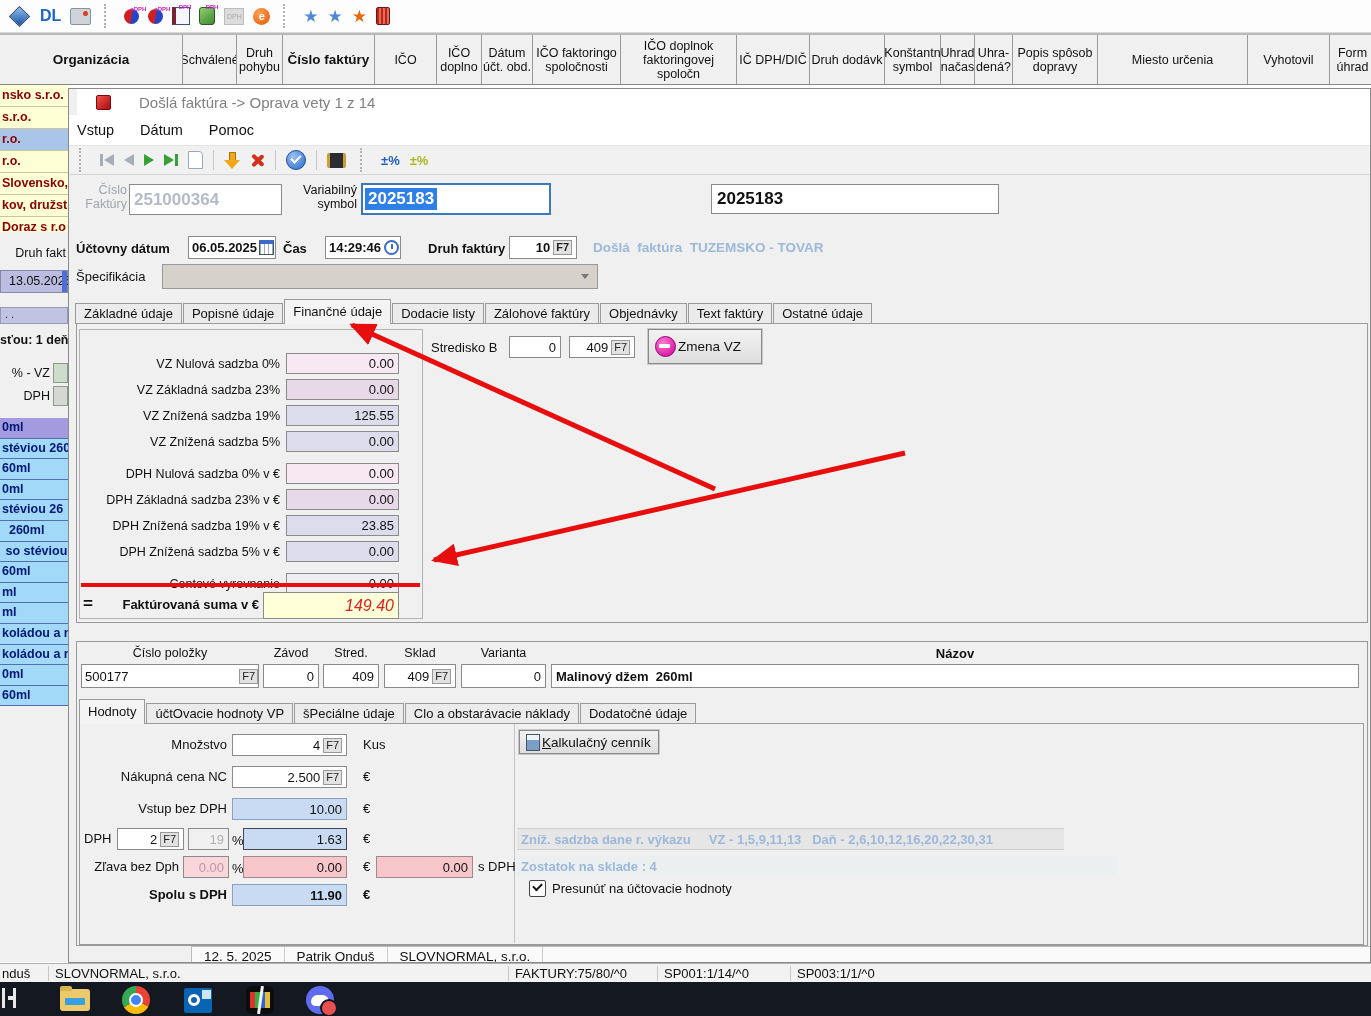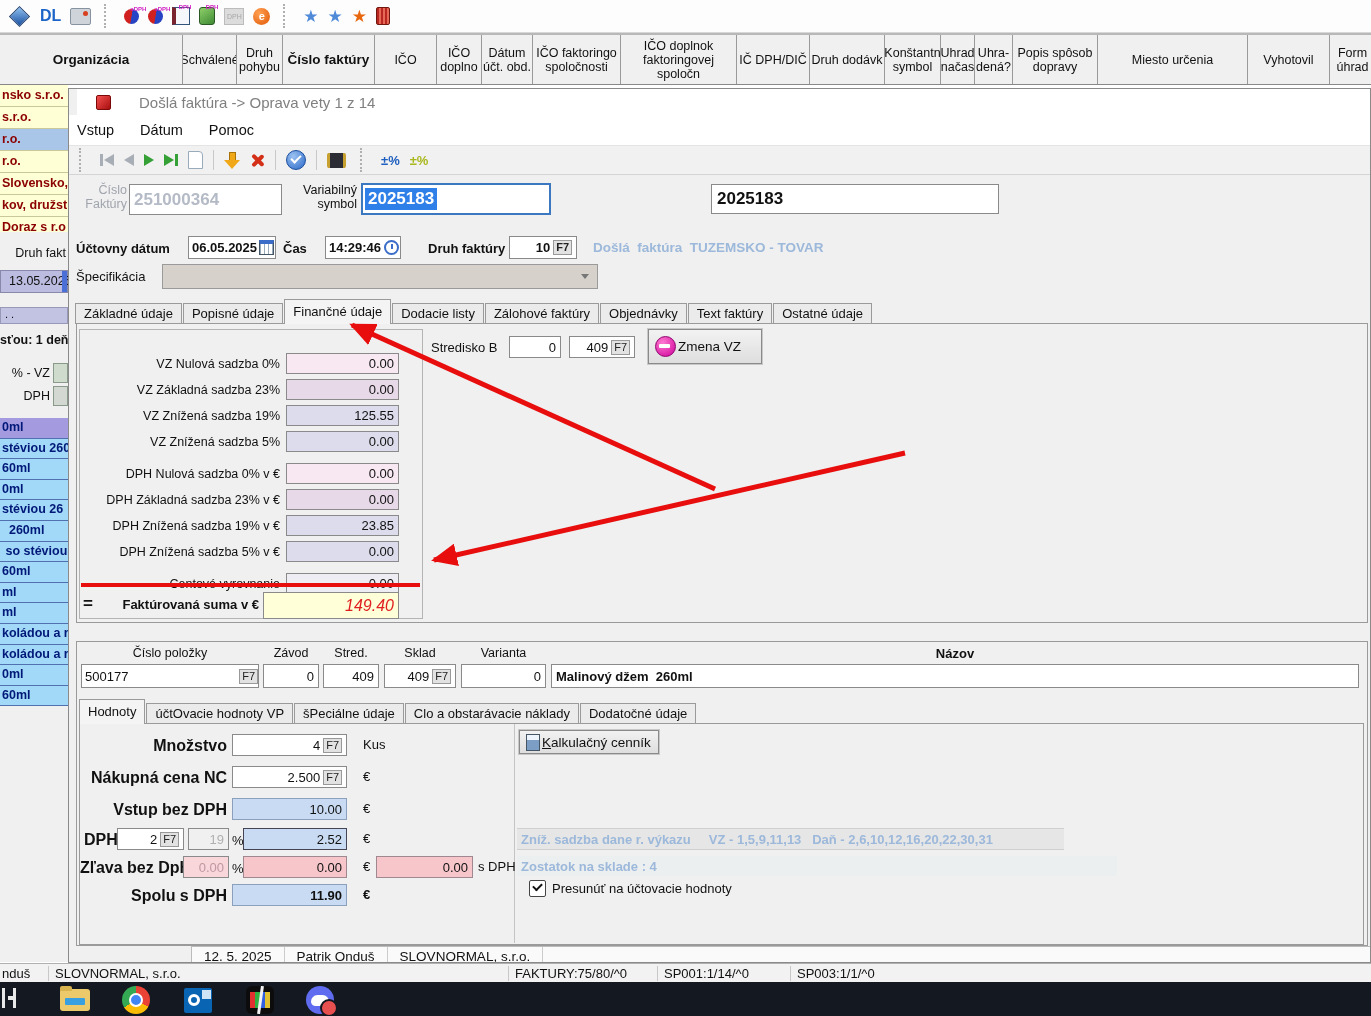--- a/index.html
+++ b/index.html
@@ -153,21 +153,21 @@
   .redline{position:absolute;background:#e80e0e;}
   .suma-fld{background:#ffffd8;color:#e02020;font-style:italic;font-size:16px;font-weight:500;}
   .zbtn{position:absolute;background:linear-gradient(#f2f2f2,#dedede);border:1px solid #8a8a8a;outline:1px solid #c8c8c8;
     display:flex;align-items:center;gap:2px;padding-left:6px;font-size:13.5px;box-sizing:border-box;}
   .zicon{width:19px;height:19px;border-radius:50%;background:radial-gradient(circle at 35% 30%,#ff7ad0,#cf009b);border:1px solid #8e006c;position:relative;flex:0 0 auto;}
   .zicon::after{content:"";position:absolute;left:3px;top:7px;width:11px;height:4px;background:#fff;border-radius:1px;}
   .kicon{width:12px;height:15px;background:linear-gradient(#eef4fb 35%,#7d9ec4 35%);border:1px solid #445566;flex:0 0 auto;}
   .btn-label::first-letter{text-decoration:underline;}
   
   .vrow{position:absolute;height:22px;width:100%;}
-  .vrow .vl{position:absolute;top:3px;font-size:16px;white-space:nowrap;font-weight:bold;}
+  .vrow .vl{position:absolute;top:3px;font-size:13px;white-space:nowrap;}
   .vrow .vf{position:absolute;height:22px;border:1px solid #8a8a8a;background:#fff;box-sizing:border-box;display:flex;align-items:center;justify-content:flex-end;padding-right:4px;font-size:13px;}
   .vf.blue{background:#c9dbf2;border-color:#8aa0bc;}
   .vf.blue2{background:#c9dbf2;border-color:#445;}
   .vf.pink{background:#f6c6cb;border-color:#a08890;}
   .vf.dis{background:#f0f0f0;color:#b0b0b0;}
   .vf.pinkdis{background:#f8d6da;color:#c098a0;}
   .unit{position:absolute;top:3px;font-size:13px;}
   .bb{font-weight:bold;}
   .band{position:absolute;display:flex;align-items:center;box-sizing:border-box;padding-left:4px;}
   .cbx{width:15px;height:15px;background:#fff;border:1.5px solid #444;border-radius:2px;position:relative;flex:0 0 auto;}
@@ -478,21 +478,21 @@
       <span class="vl" style="left:4px;">DPH</span>
       <span class="vf" style="left:37px;width:67px;">
         <span>2</span>
         <span class="f7">F7</span>
       </span>
       <span class="vf dis" style="left:108px;width:41px;">
         <span>19</span>
       </span>
       <span class="unit" style="left:152px;top:5px;">%</span>
       <span class="vf blue2" style="left:163px;width:104px;">
-        <span>2.52</span>
+        <span>1.63</span>
       </span>
       <span class="unit" style="left:283px;">€</span>
     </div>
 
     <div class="vrow" style="top:132px;">
       <span class="vl" style="left:0;width:99px;text-align:right;">Zľava bez Dph</span>
       <span class="vf pinkdis" style="left:103px;width:46px;">
         <span>0.00</span>
       </span>
       <span class="unit" style="left:152px;top:5px;">%</span>

